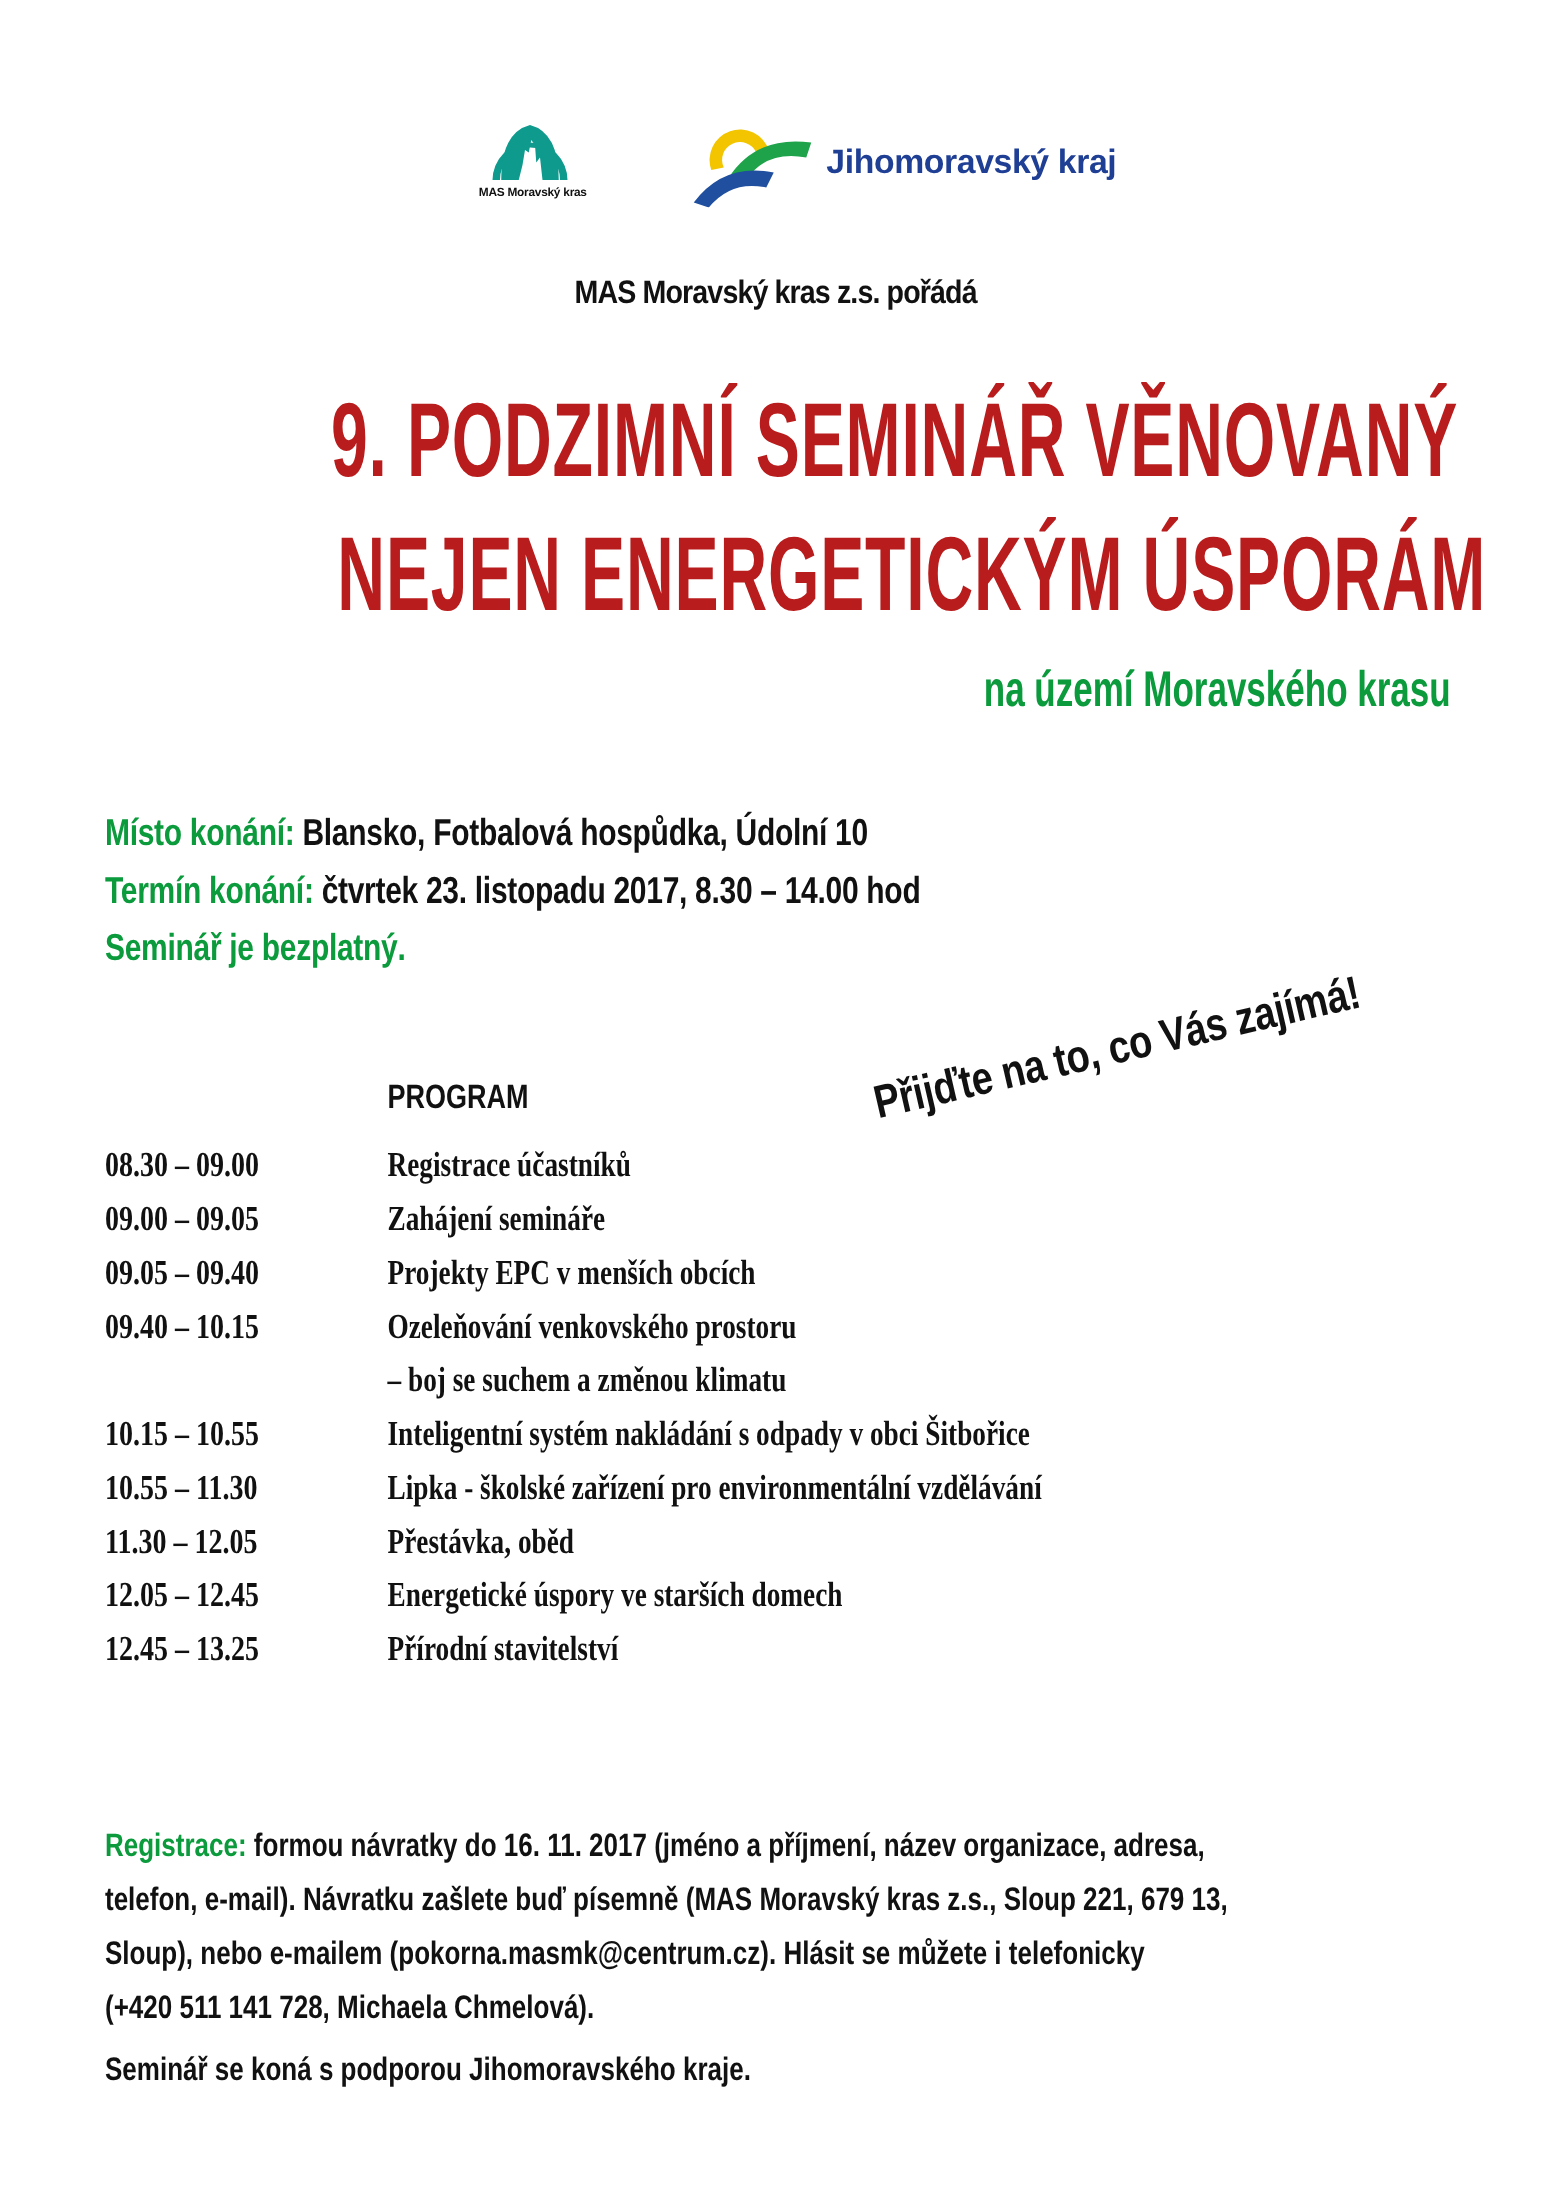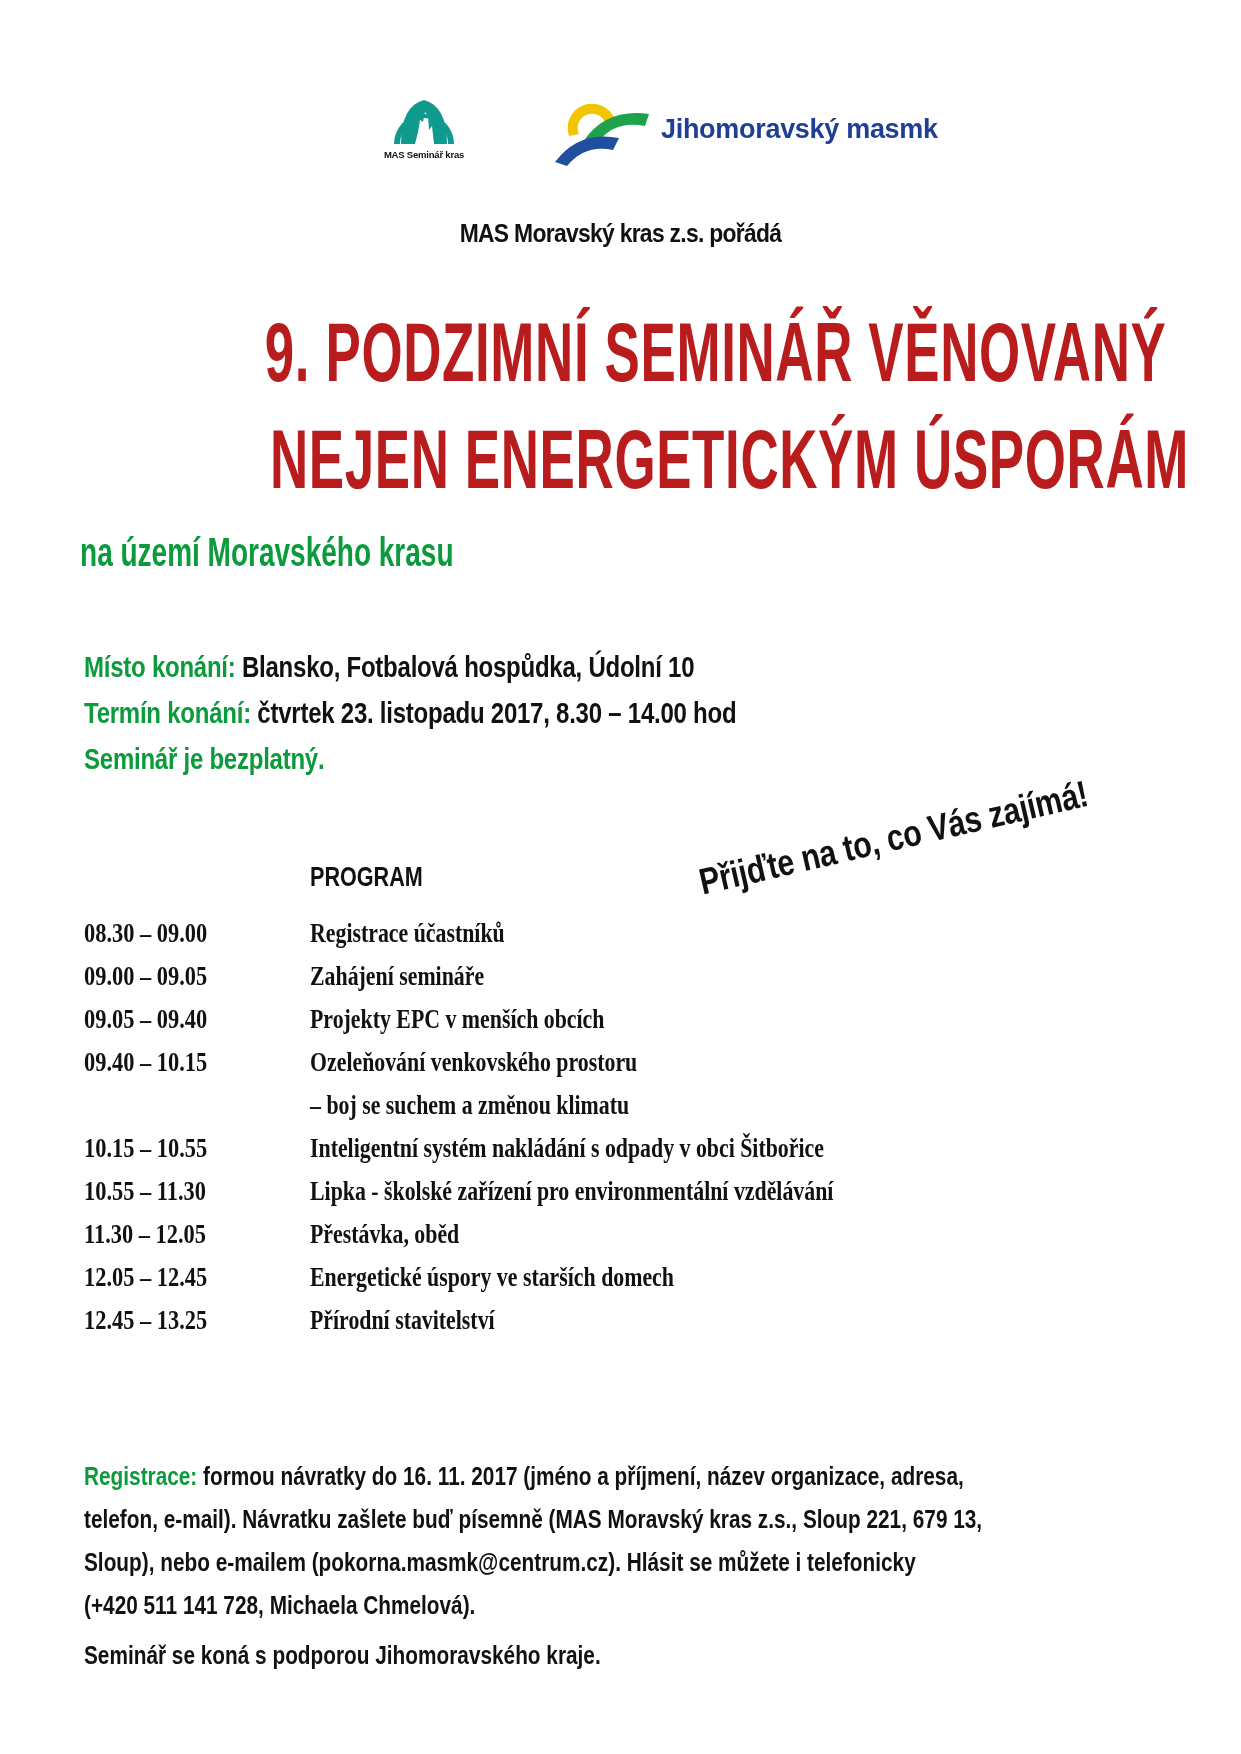--- a/index.html
+++ b/index.html
@@ -19,21 +19,21 @@
 
   
   .organizer { left: 0; width: 1241px; top: 218px; text-align: center; font-size: 26px;
                font-weight: bold; letter-spacing: -0.8px; transform: scaleX(0.88); }
   .title { left: 0; width: 1241px; text-align: center; color: #b91c1c; font-weight: bold;
            font-size: 84px; line-height: 1; letter-spacing: 1px; white-space: nowrap;
            font-family: "Liberation Sans Narrow", "Liberation Sans", sans-serif; }
   .title-inner { display: inline-block; transform: scaleX(0.63); transform-origin: center; }
   .title1 { top: 310px; }
   .title2 { top: 417px; }
-  .subtitle { left: 0; width: 1241px; top: 530px; text-align: left; color: #0b9a3c;
+  .subtitle { left: 0; width: 1241px; top: 530px; text-align: right; color: #0b9a3c;
               font-weight: bold; font-size: 40px; white-space: nowrap; }
   .subtitle span { display: inline-block; transform: scaleX(0.7); }
 
   
   .info { left: 84px; font-size: 30px; font-weight: bold; white-space: nowrap;
           transform: scaleX(0.8); transform-origin: left center; letter-spacing: -0.3px; }
   .green { color: #0b9a3c; }
   .info1 { top: 650px; }
   .info2 { top: 696px; }
   .info3 { top: 742px; }
@@ -57,30 +57,30 @@
             transform: scaleX(0.8); transform-origin: left center; }
 </style>
 </head>
 <body>
 
 <div class="abs mas-logo">
   <svg width="72" height="62" viewBox="0 0 72 62">
     <path d="M6 58 A30 30 0 1 1 66 58 L60 58 A24 26 0 1 0 12 58 Z" fill="#0f9a8e"></path>
     <path d="M13 58 Q13 20 36 14 Q59 20 59 58 L46 58 L44 40 L41 44 L40 30 L37 26 L35 36 L32 34 L30 46 L27 58 Z" fill="#0f9a8e"></path>
   </svg>
-  <span class="mas-logo-label">MAS Seminář kras</span>
+  <span class="mas-logo-label">MAS Moravský kras</span>
 </div>
 
 <div class="abs jmk-logo">
   <svg width="100" height="80" viewBox="0 0 100 80">
     <path d="M16 50 A24 24 0 1 1 62 34 L52 36 A14 14 0 1 0 26 48 Z" fill="#f2c500"></path>
     <path d="M30 56 Q52 22 96 28 L92 40 Q60 34 44 58 Z" fill="#1ea34a"></path>
     <path d="M2 76 Q26 44 66 52 L60 64 Q32 58 14 80 Z" fill="#1f4f9e"></path>
   </svg>
-  <span class="jmk-name">Jihomoravský masmk</span>
+  <span class="jmk-name">Jihomoravský kraj</span>
 </div>
 
 <div class="abs organizer">MAS Moravský kras z.s. pořádá</div>
 <div class="abs title title1">
   <span class="title-inner">9. PODZIMNÍ SEMINÁŘ VĚNOVANÝ</span>
 </div>
 <div class="abs title title2">
   <span class="title-inner">NEJEN ENERGETICKÝM ÚSPORÁM</span>
 </div>
 <div class="abs subtitle">

